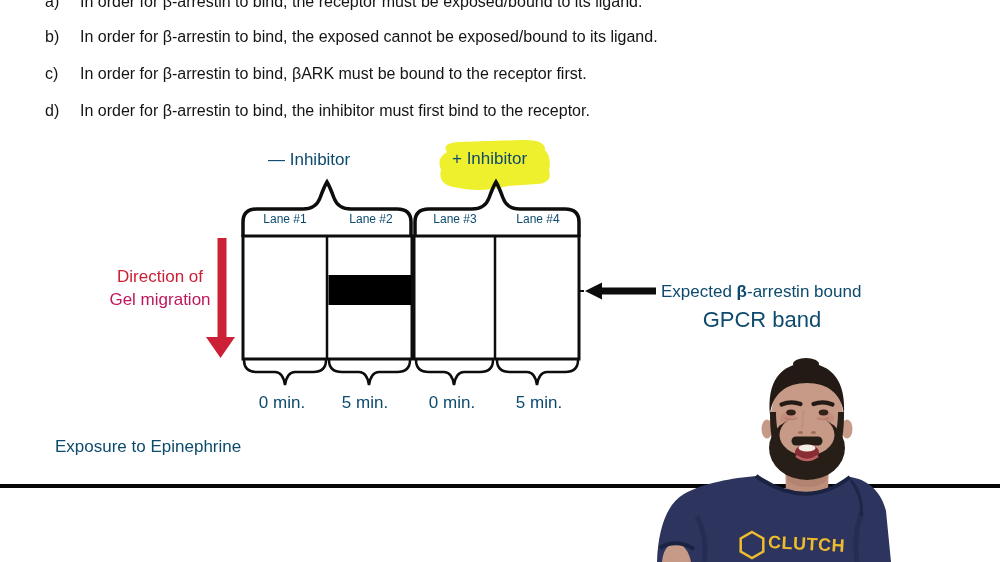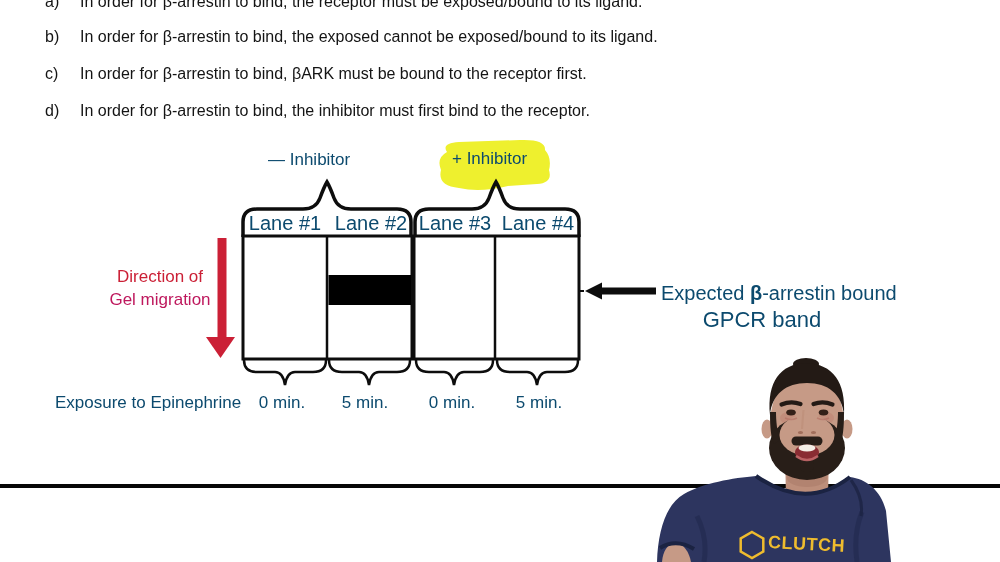--- a/index.html
+++ b/index.html
@@ -6,27 +6,27 @@
   html,body { background:#ffffff; }
   body { font-family:"Liberation Sans", sans-serif; }
   .frame {
     position:relative; width:1000px; height:562px;
     background:#ffffff; overflow:hidden;
   }
   .svg-layer { position:absolute; left:0; top:0; z-index:1; }
   .txt { position:absolute; white-space:nowrap; color:#0c4a6e; z-index:2; }
   .option { position:absolute; left:45px; display:flex; font-size:16px; color:#141414; z-index:2; }
   .option .lbl { width:35px; flex:0 0 35px; }
-  .lane-label { font-size:20px; transform:translateX(-50%);text-align:center; }
+  .lane-label { font-size:12px; transform:translateX(-50%);text-align:center; }
   .time-label { font-size:17px; transform:translateX(-50%); }
   .inh-label  { font-size:17px; }
   .red-label  { font-size:17px; text-align:center; transform:translateX(-50%); }
-  .annot1 { font-size:20px;text-align:center; }
+  .annot1 { font-size:17px;text-align:center; }
   .annot2 { font-size:22px; transform:translateX(-50%); }
-  .exposure { font-size:17px; }
+  .exposure { font-size:17px;margin-top:44px; }
   .bold { font-weight:bold; }
   .clutch-text {
     position:absolute; z-index:3; font-size:18px; font-weight:bold;
     letter-spacing:0.5px; transform:rotate(3deg);
   }
 </style>
 </head>
 <body>
 
 <div class="frame">

